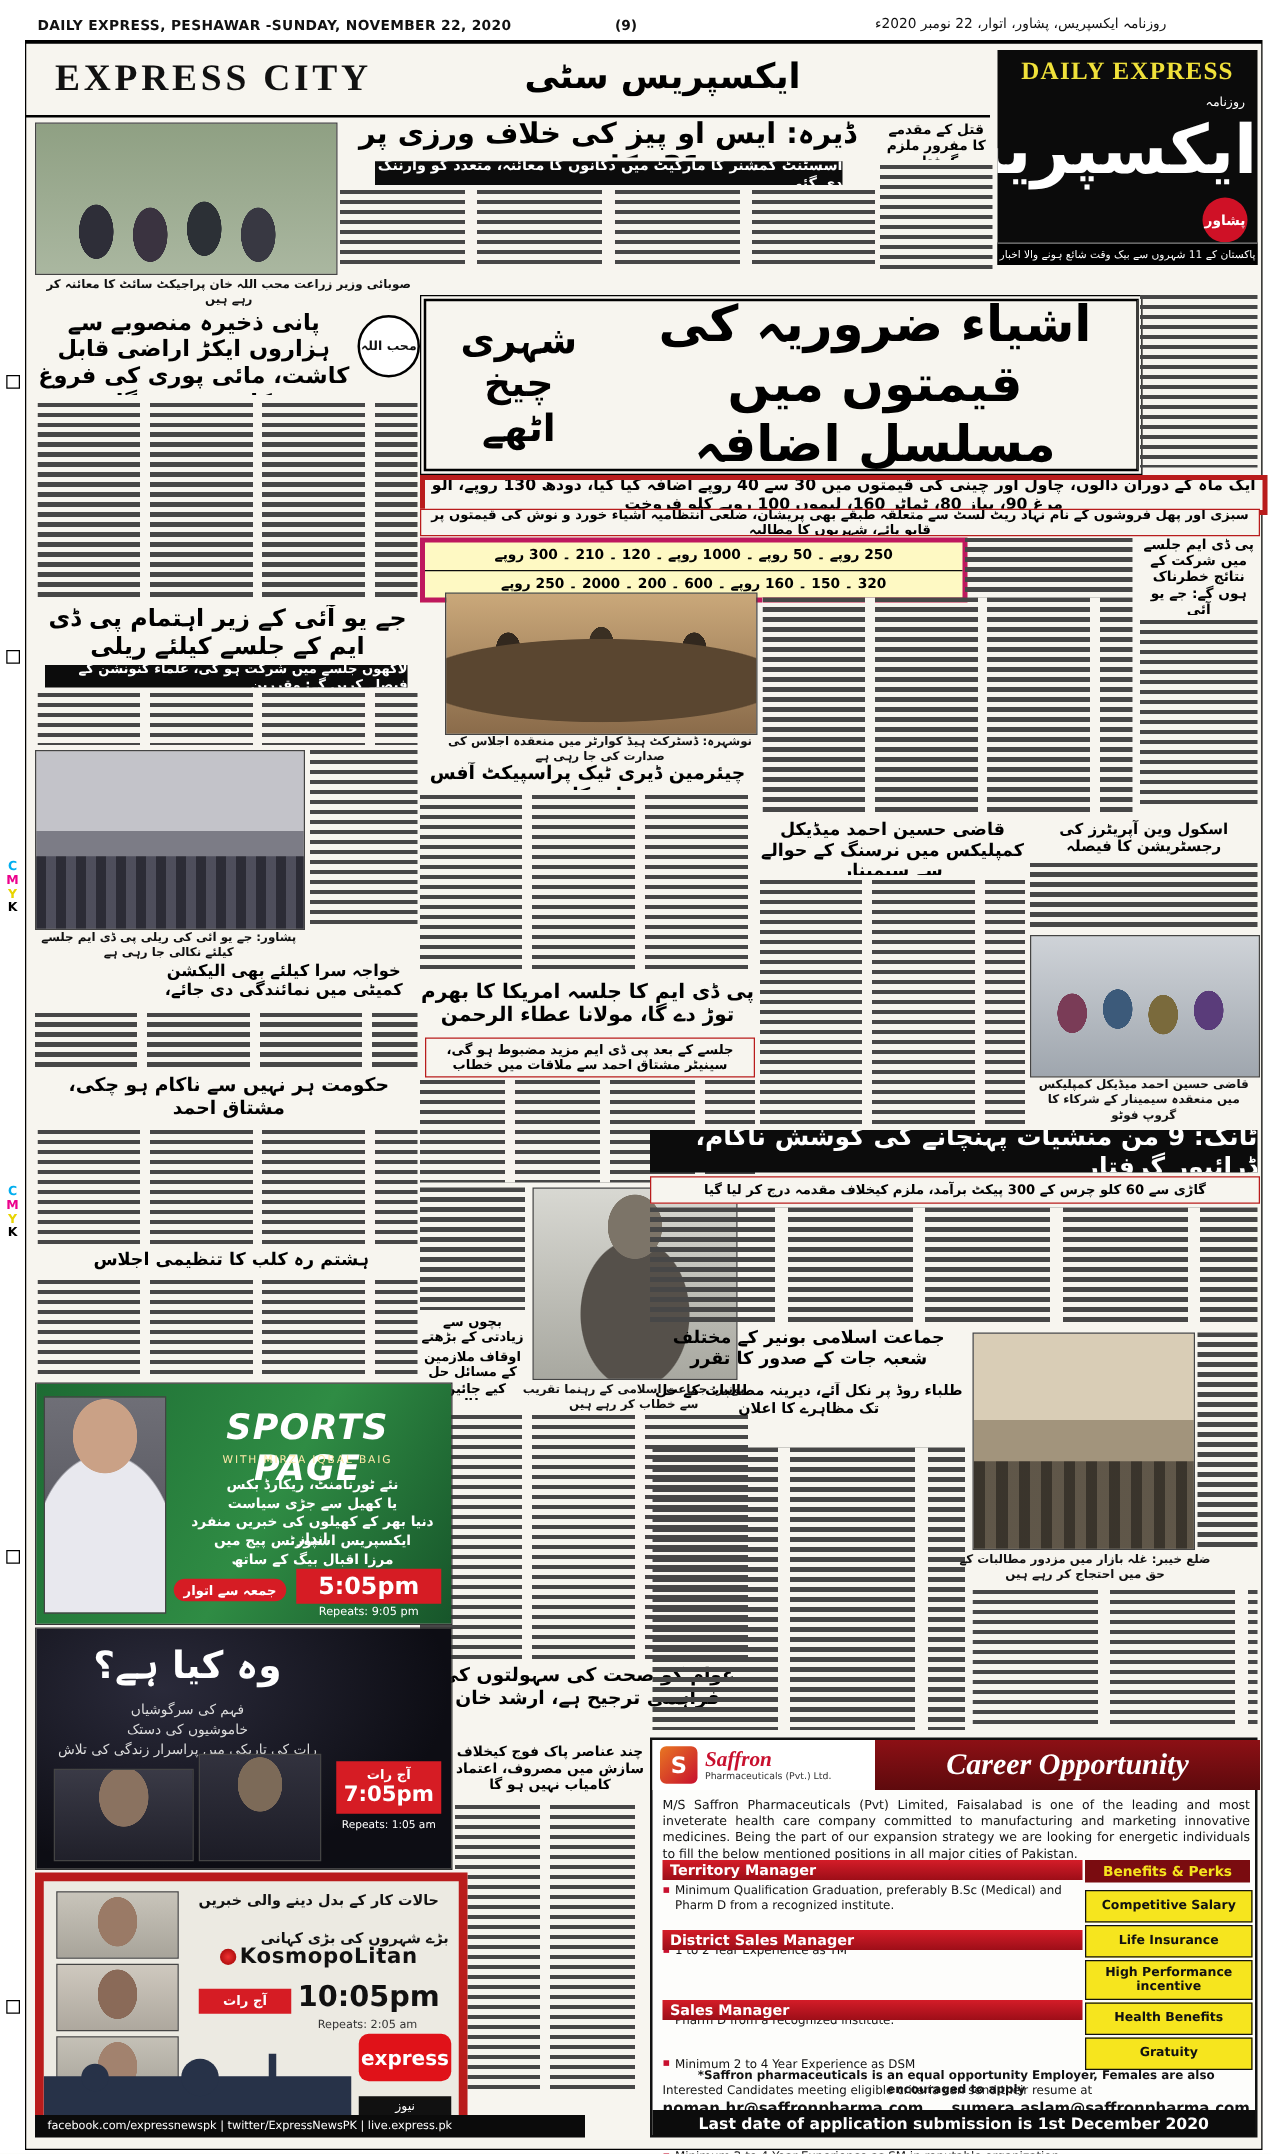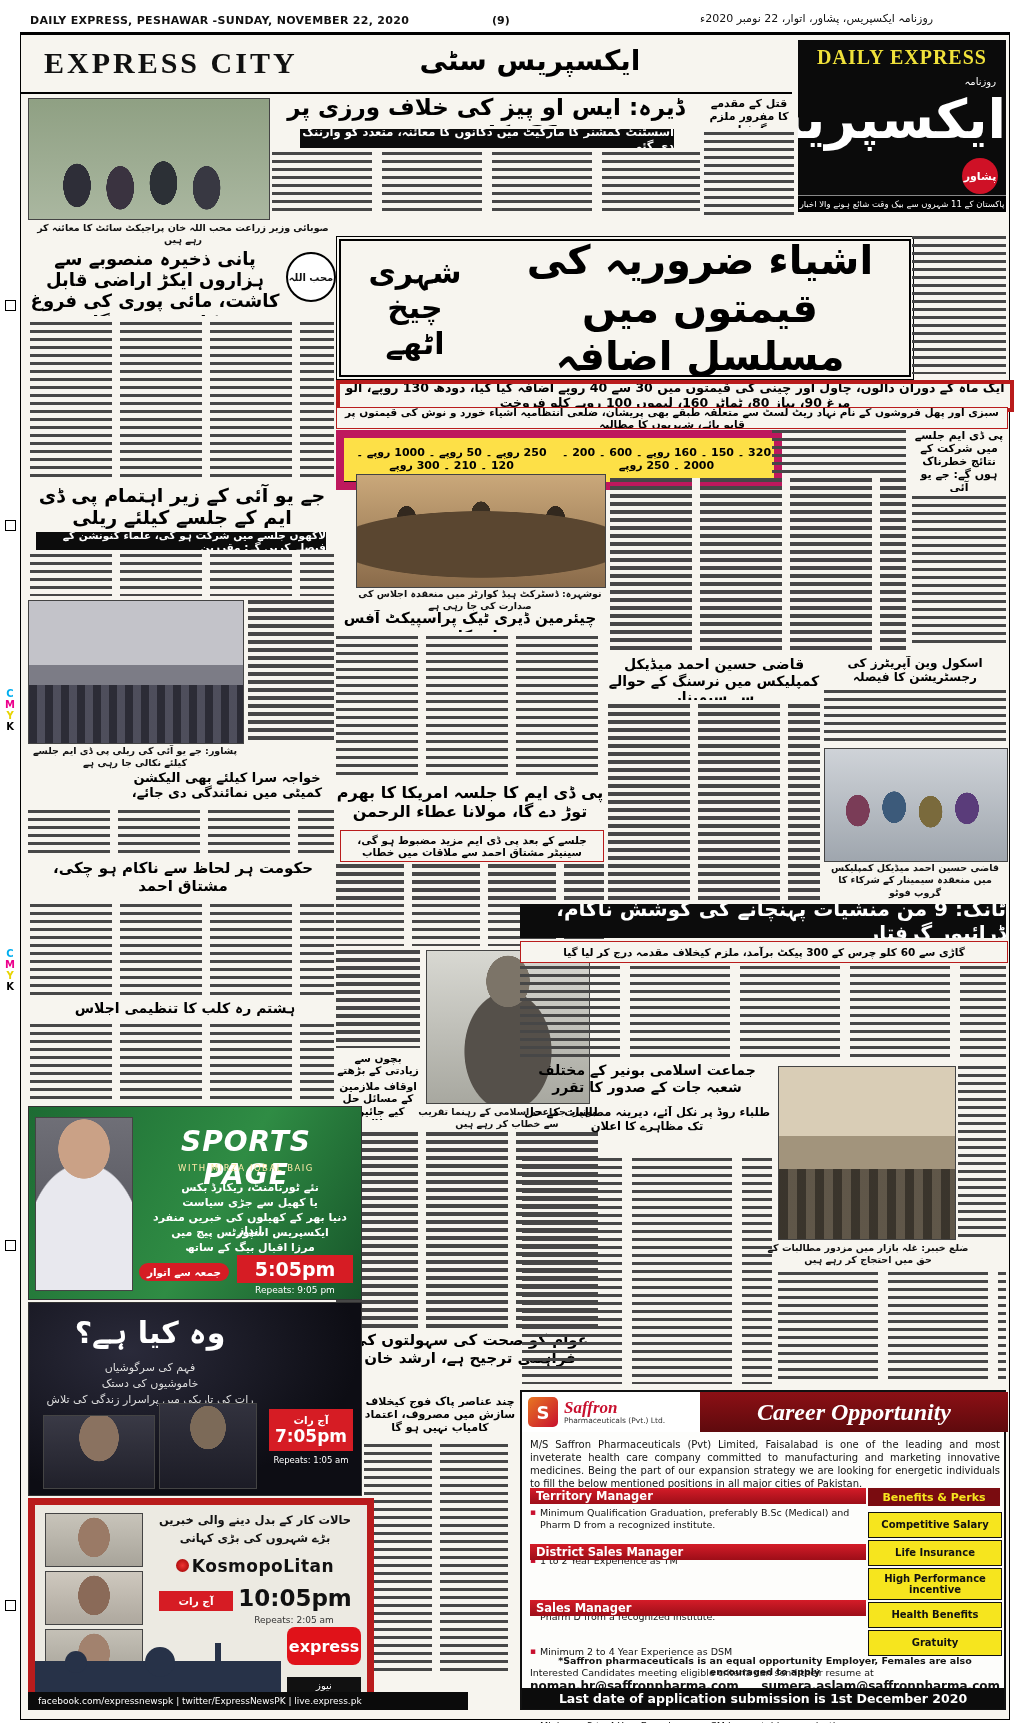--- a/index.html
+++ b/index.html
@@ -84,21 +84,21 @@
     <div class="hl" style="font-size:30px;width:150px">شہری چیخ</div>
     <div class="hl" style="font-size:30px;width:150px">اٹھے</div>
   </div>
   <div class="hl" style="flex:1;font-size:40px;line-height:1.2;padding:0 6px">اشیاء ضروریہ کی قیمتوں میں مسلسل اضافہ</div>
 </div>
 <div class="abs txt" style="left:912px;top:236px;width:94px;height:138px"></div>
 
 <div class="abs box hl" style="left:336px;top:380px;width:670px;height:24px;font-size:12.5px">ایک ماہ کے دوران دالوں، چاول اور چینی کی قیمتوں میں 30 سے 40 روپے اضافہ کیا گیا، دودھ 130 روپے، آلو مرغ 90، پیاز 80، ٹماٹر 160، لیموں 100 روپے کلو فروخت</div>
 <div class="abs box hl" style="left:336px;top:407px;width:670px;height:20px;font-size:10.5px;border-width:1.5px">سبزی اور پھل فروشوں کے نام نہاد ریٹ لسٹ سے متعلقہ طبقے بھی پریشان، ضلعی انتظامیہ اشیاء خورد و نوش کی قیمتوں پر قابو پائے، شہریوں کا مطالبہ</div>
 
-<div class="abs" style="left:336px;top:430px;width:430px;height:44px;border:8px solid #be185d;display:flex;flex-direction:row;background:#fde047">
+<div class="abs" style="left:336px;top:430px;width:430px;height:44px;border:4px solid #be185d;display:flex;flex-direction:column;background:#fef9c3">
   <div class="hl" style="font-size:11px;flex:1;border-bottom:1px solid #0c0c0c;display:flex;align-items:center;justify-content:center">250 روپے ۔ 50 روپے ۔ 1000 روپے ۔ 120 ۔ 210 ۔ 300 روپے</div>
   <div class="hl" style="font-size:11px;flex:1;display:flex;align-items:center;justify-content:center">320 ۔ 150 ۔ 160 روپے ۔ 600 ۔ 200 ۔ 2000 ۔ 250 روپے</div>
 </div>
 <div class="abs txt" style="left:772px;top:430px;width:134px;height:44px"></div>
 
 <div class="abs hl" style="left:912px;top:430px;width:94px;font-size:11px;height:62px">پی ڈی ایم جلسے میں شرکت کے نتائج خطرناک ہوں گے: جے یو آئی</div>
 <div class="abs txt" style="left:912px;top:496px;width:94px;height:152px"></div>
 
 <div class="abs hl" style="left:30px;top:248px;width:250px;font-size:18px;height:68px">پانی ذخیرہ منصوبے سے ہزاروں ایکڑ اراضی قابل کاشت، مائی پوری کی فروغ کا ذریعہ بنے گا</div>
 <div class="abs badge" style="left:286px;top:252px;width:46px;height:46px;border:2px solid #000;font-size:10px;font-weight:bold;direction:rtl;background:#fff;text-align:center">محب اللہ</div>
@@ -108,21 +108,21 @@
 <div class="abs rev ur" style="left:36px;top:532px;width:290px;height:18px;font-size:10.5px;font-weight:bold">لاکھوں جلسے میں شرکت ہو گی، علماء کنونشن کے فیصلے کریں گے: مقررین</div>
 <div class="abs gap90" style="left:30px;top:554px;width:304px;height:42px"></div>
 <div class="photo" style="left:28px;top:600px;width:214px;height:142px;background:
        repeating-linear-gradient(90deg, rgba(30,30,40,.85) 0 8px, rgba(70,70,84,.85) 8px 16px) ,
        linear-gradient(#c3c3c9 0 45%, #7c7c86 45%);background-size:100% 58px,100% 100%;background-position:bottom,top;background-repeat:no-repeat,no-repeat"></div>
 <div class="abs txt" style="left:248px;top:600px;width:86px;height:142px"></div>
 <div class="abs cap" style="left:28px;top:745px;width:214px">پشاور: جے یو آئی کی ریلی پی ڈی ایم جلسے کیلئے نکالی جا رہی ہے</div>
 <div class="abs hl" style="left:120px;top:770px;width:214px;font-size:13px;height:34px">خواجہ سرا کیلئے بھی الیکشن کمیٹی میں نمائندگی دی جائے، روشن</div>
 <div class="abs gap90" style="left:28px;top:810px;width:306px;height:46px"></div>
 
-<div class="abs hl" style="left:34px;top:860px;width:298px;font-size:15px;height:40px">حکومت ہر لحاظ سے ناکام ہو چکی، مشتاق احمد</div>
+<div class="abs hl" style="left:34px;top:860px;width:298px;font-size:15px;height:40px">حکومت ہر نہیں سے ناکام ہو چکی، مشتاق احمد</div>
 <div class="abs gap90" style="left:30px;top:904px;width:304px;height:92px"></div>
 <div class="abs hl" style="left:60px;top:1000px;width:250px;font-size:14px;height:20px">ہشتم رہ کلب کا تنظیمی اجلاس</div>
 <div class="abs gap90" style="left:30px;top:1024px;width:304px;height:76px"></div>
 
 <div class="photo" style="left:356px;top:474px;width:248px;height:112px;background:
        radial-gradient(60% 30% at 50% 62%, #5a4630 98%, transparent),
        radial-gradient(10px 14px at 20% 40%, #32281e 98%, transparent),
        radial-gradient(10px 14px at 50% 36%, #3a2f22 98%, transparent),
        radial-gradient(10px 14px at 80% 40%, #32281e 98%, transparent),
        linear-gradient(#caa87a,#8a6b4a)"></div>
@@ -207,21 +207,21 @@
          linear-gradient(#32323e,#1c1c26)"></div>
   <div class="abs" style="left:240px;top:106px;width:84px;height:42px;background:#d61c24;color:#fff;display:flex;flex-direction:column;align-items:center;justify-content:center">
     <div class="ur" style="font-size:10.5px;font-weight:bold">آج رات</div>
     <div style="font-size:17px;font-weight:bold">7:05pm</div>
   </div>
   <div class="abs" style="left:240px;top:152px;width:84px;text-align:center;color:#fff;font-size:8.5px">Repeats: 1:05 am</div>
 </div>
 
 <div class="abs" style="left:28px;top:1498px;width:332px;height:188px;background:#eceae2;border:7px solid #b91c1c;overflow:hidden">
   <div class="abs ur" style="left:116px;top:8px;width:208px;font-size:11.5px;font-weight:bold;text-align:center">حالات کار کے بدل دینے والی خبریں</div>
-  <div class="abs ur" style="left:116px;top:26px;width:208px;font-size:11.5px;font-weight:bold;text-align:center">بڑے شہروں کی بڑی کہانی</div>
+  <div class="abs ur" style="left:116px;top:38px;width:208px;font-size:11.5px;font-weight:bold;text-align:right">بڑے شہروں کی بڑی کہانی</div>
   <div class="photo" style="left:10px;top:8px;width:96px;height:52px;background:radial-gradient(16px 20px at 50% 45%, #9a7a66 98%, transparent),linear-gradient(#c8c4ba,#a8a49a)"></div>
   <div class="photo" style="left:10px;top:66px;width:96px;height:52px;background:radial-gradient(16px 20px at 50% 45%, #8a6a58 98%, transparent),linear-gradient(#cec8be,#aea89e)"></div>
   <div class="photo" style="left:10px;top:124px;width:96px;height:52px;background:radial-gradient(16px 20px at 50% 45%, #a2826e 98%, transparent),linear-gradient(#c4c0b6,#a4a096)"></div>
   <div class="abs" style="left:116px;top:50px;width:208px;text-align:center">
     <span style="display:inline-block;width:13px;height:13px;border-radius:50%;background:radial-gradient(#e33,#900);vertical-align:middle;margin-right:3px"></span><span style="font-size:17px;font-weight:bold;letter-spacing:.5px;vertical-align:middle">KosmopoLitan</span>
   </div>
   <div class="abs ur" style="left:124px;top:86px;width:74px;height:20px;background:#d61c24;color:#fff;font-size:10.5px;font-weight:bold;display:flex;align-items:center;justify-content:center">آج رات</div>
   <div class="abs" style="left:202px;top:80px;width:116px;font-size:23px;font-weight:bold;color:#111;text-align:center">10:05pm</div>
   <div class="abs" style="left:204px;top:110px;width:110px;font-size:9px;color:#333;text-align:center">Repeats: 2:05 am</div>
   <div class="abs" style="left:0;bottom:0;width:246px;height:32px;background:#273248">

